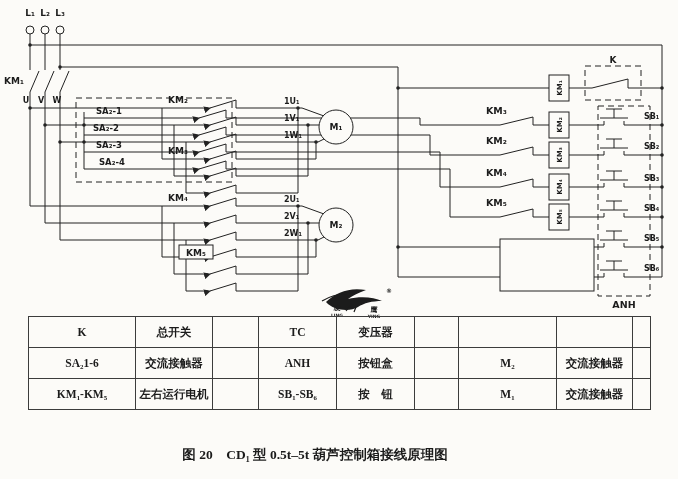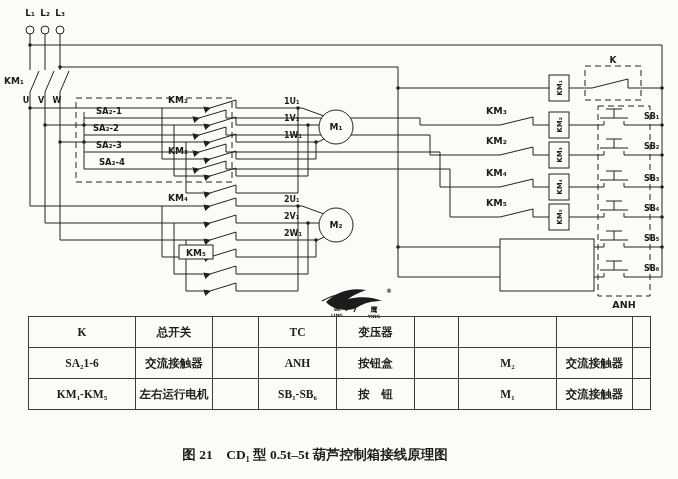--- a/index.html
+++ b/index.html
@@ -242,14 +242,14 @@
       <td>SB₁-SB₆</td>
       <td>按　钮</td>
       <td></td>
       <td>M₁</td>
       <td>交流接触器</td>
       <td></td>
     </tr>
   </tbody>
     </table>
 
-  <div class="caption">图 21　CD₁ 型 0.5t–5t 葫芦控制箱接线原理图</div>
+  <div class="caption">图 20　CD₁ 型 0.5t–5t 葫芦控制箱接线原理图</div>
 </div>
 
 </body></html>

